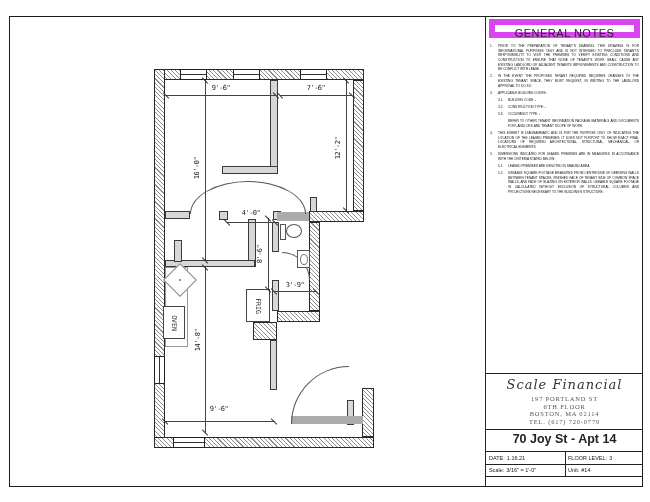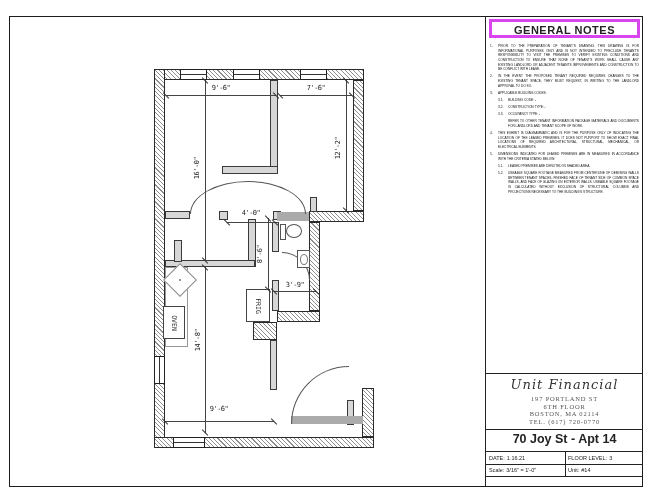--- a/index.html
+++ b/index.html
@@ -33,22 +33,22 @@
   .dlab{width:44px;height:8px;line-height:8px;text-align:center;
         font-family:"DejaVu Sans Mono",monospace;font-size:7px;letter-spacing:-0.5px;color:#222;}
   .dlabv{transform:rotate(-90deg);}
   
   .fix{box-sizing:border-box;border:1px solid #444;background:#fff;}
   .fixlab{font-family:"DejaVu Sans Mono",monospace;font-size:6.5px;color:#222;transform:rotate(90deg);white-space:nowrap;}
   .cfix{display:flex;align-items:center;justify-content:center;}
   
   .vline{background:#222;}
   .hline{background:#222;}
-  .ntitle{box-sizing:border-box;border:3px solid #d946ef;text-align:center;
-          font-size:11px;font-weight:700;letter-spacing:0.5px;line-height:17px;}
+  .ntitle{box-sizing:border-box;border:6px solid #d946ef;text-align:center;
+          font-size:11px;font-weight:400;letter-spacing:0.5px;line-height:17px;}
   #notes-list{font-size:3.2px;line-height:1.45;color:#111;}
   .note{display:flex;margin-bottom:2.5px;}
   .note .nnum{width:8px;flex:0 0 8px;}
   .note.sub{padding-left:8px;}
   .note.sub .nnum{flex:0 0 10px;width:10px;}
   .note .ntext{flex:1;text-align:justify;}
   .company{font-family:"DejaVu Serif",serif;font-style:italic;font-size:13px;color:#333;
            text-align:center;letter-spacing:1px;}
   .addr{font-size:6.5px;line-height:7.5px;letter-spacing:0.8px;color:#555;text-align:center;
         font-family:"Liberation Serif",serif;}
@@ -187,21 +187,21 @@
         <span class="nnum">5.1.</span>
         <span class="ntext">LEASED PREMISES ARE DENOTED IN SHADED AREA.</span>
       </div>
       <div class="note sub">
         <span class="nnum">5.2.</span>
         <span class="ntext">USEABLE SQUARE FOOTAGE MEASURED FROM CENTERLINE OF DEMISING WALLS BETWEEN TENANT SPACES, FINISHED FACE OF TENANT SIDE OF COMMON SPACE WALLS, AND FACE OF GLAZING ON EXTERIOR WALLS. USEABLE SQUARE FOOTAGE IS CALCULATED WITHOUT EXCLUSION OF STRUCTURAL COLUMNS AND PROJECTIONS NECESSARY TO THE BUILDING'S STRUCTURE.</span>
       </div>
     </div>
 
   <div class="abs hline" style="left:486px;top:373px;width:157px;height:1px"></div>
-  <div class="abs company" style="left:486px;top:377px;width:157px">Unit Financial</div>
+  <div class="abs company" style="left:486px;top:377px;width:157px">Scale Financial</div>
   <div class="abs addr" style="left:486px;top:395px;width:157px">
     <div>197 PORTLAND ST</div>
     <div>6TH FLOOR</div>
     <div>BOSTON, MA 02114</div>
     <div>TEL. (617) 720-0770</div>
   </div>
 
   <div class="abs hline" style="left:486px;top:429px;width:157px;height:1px"></div>
   <div class="abs unit-title" style="left:486px;top:430px;width:157px;height:21px">70 Joy St - Apt 14</div>
 

